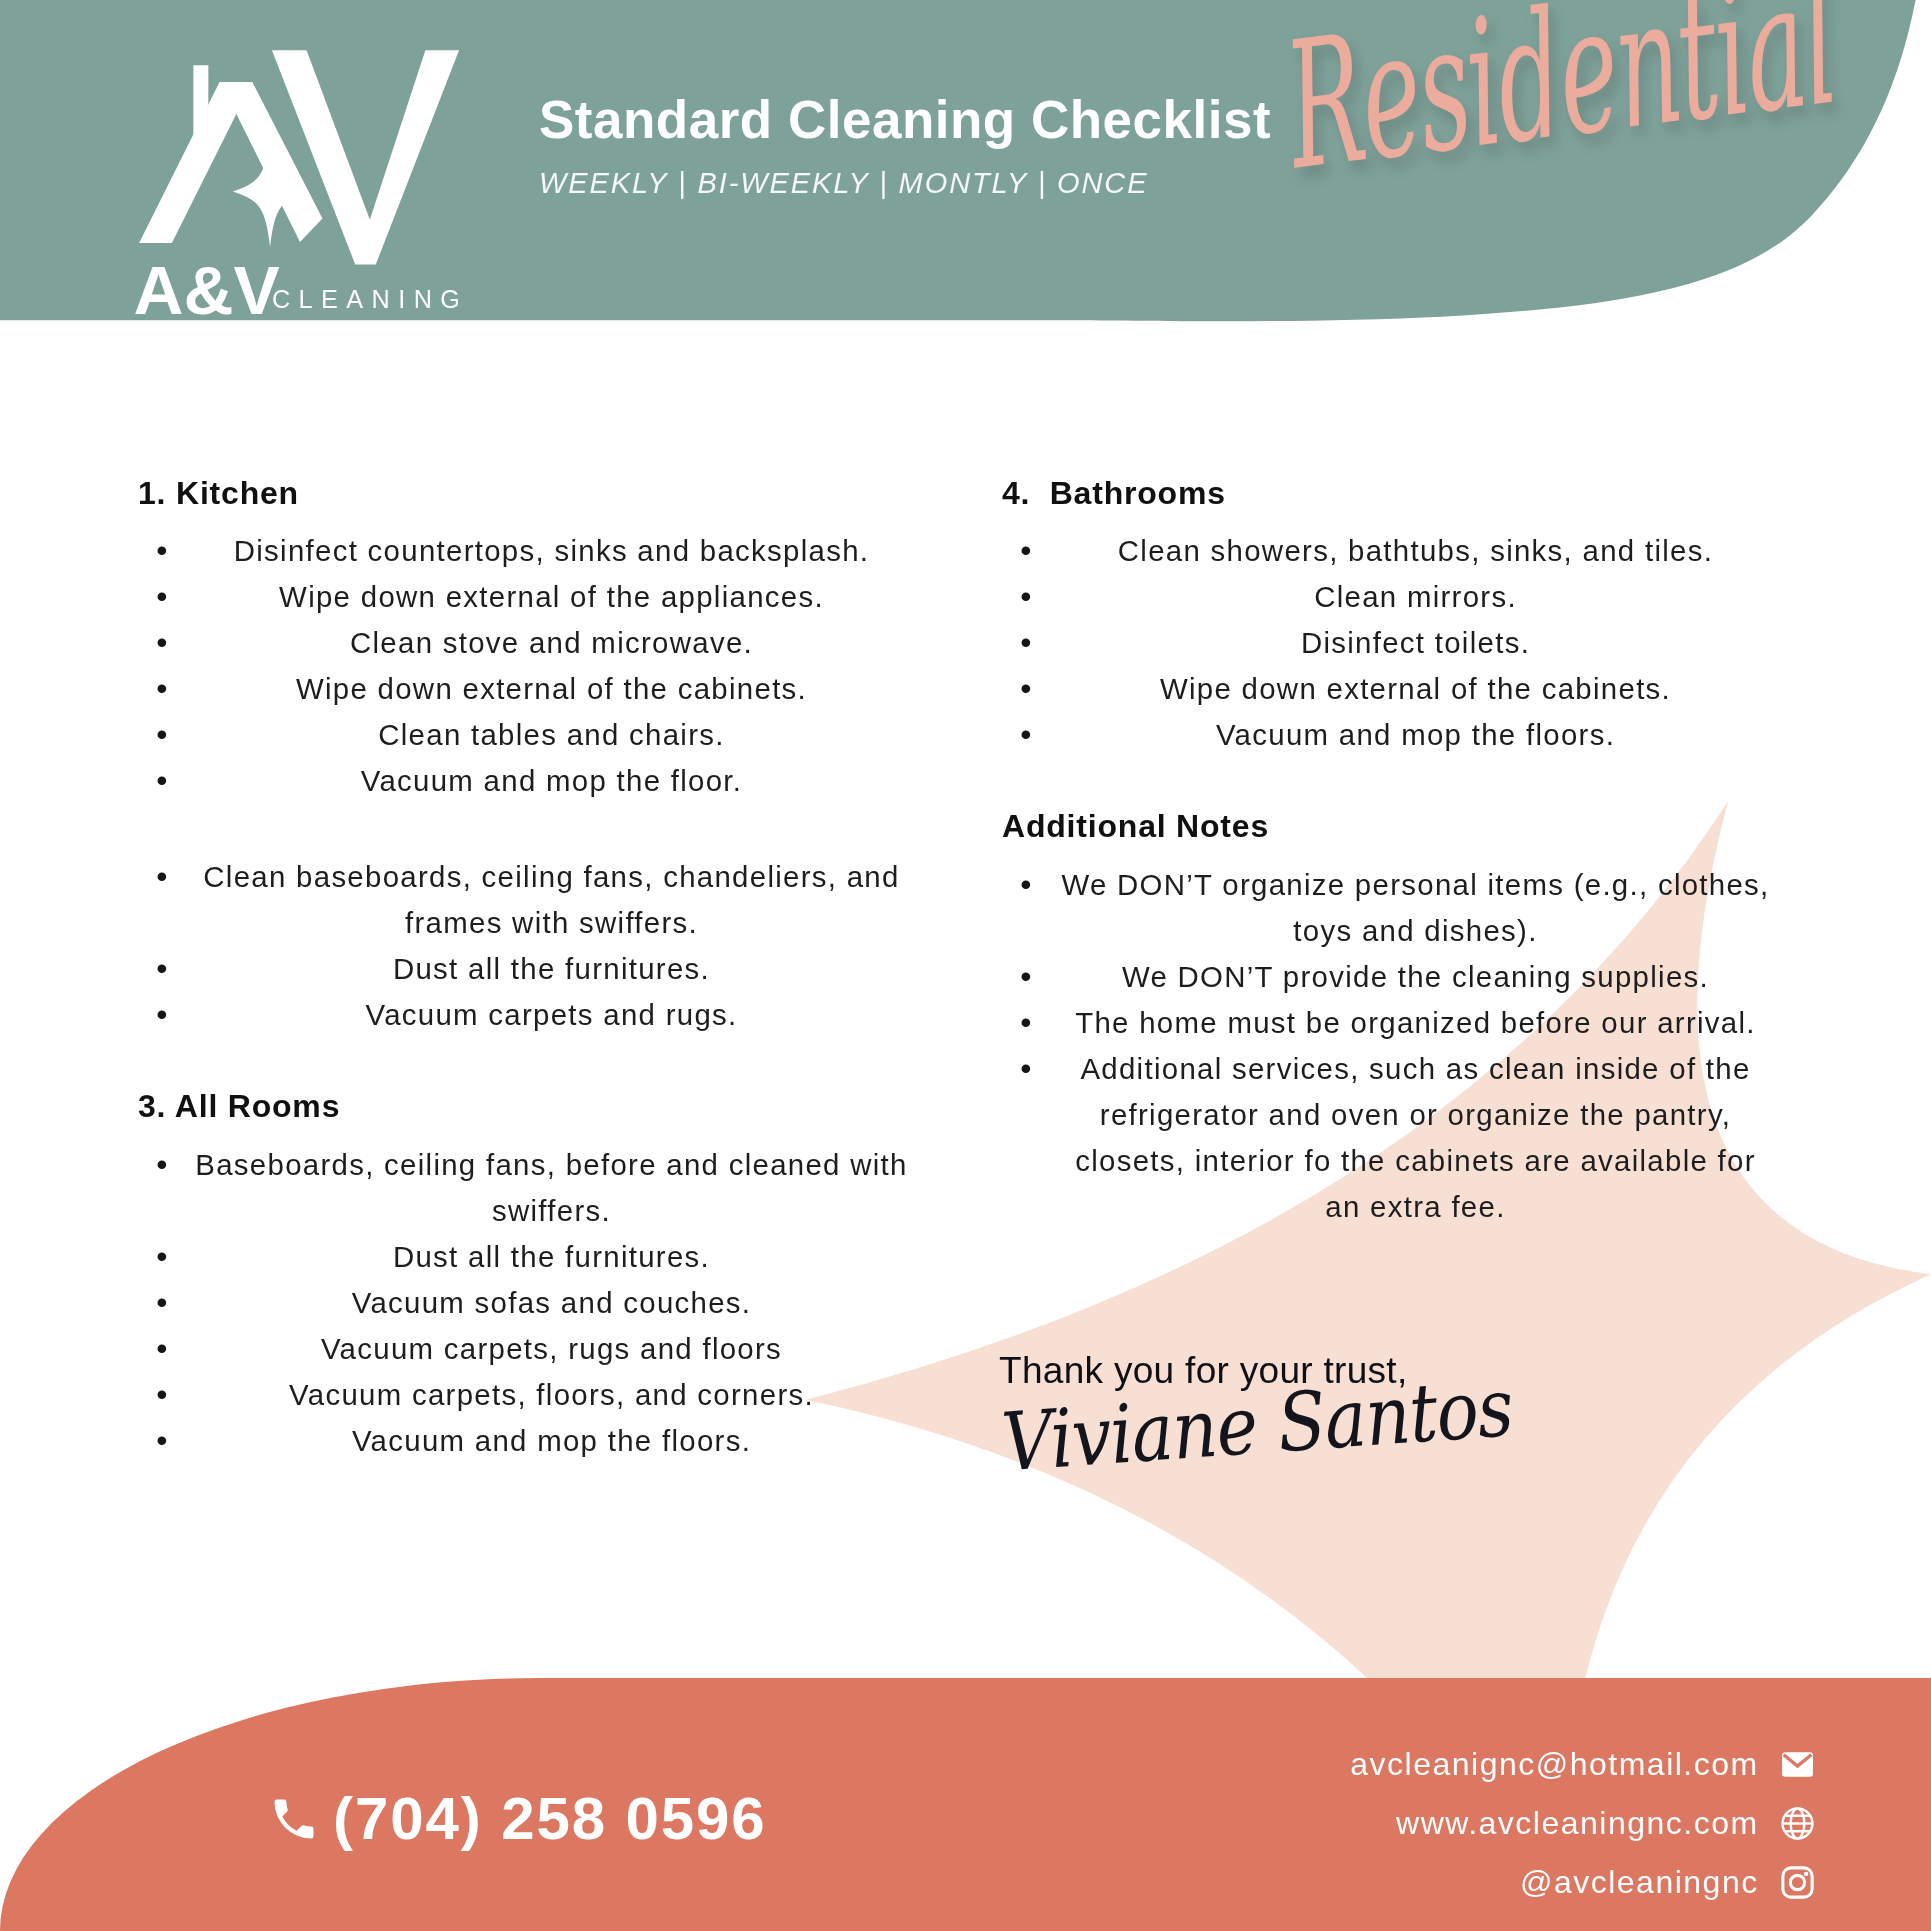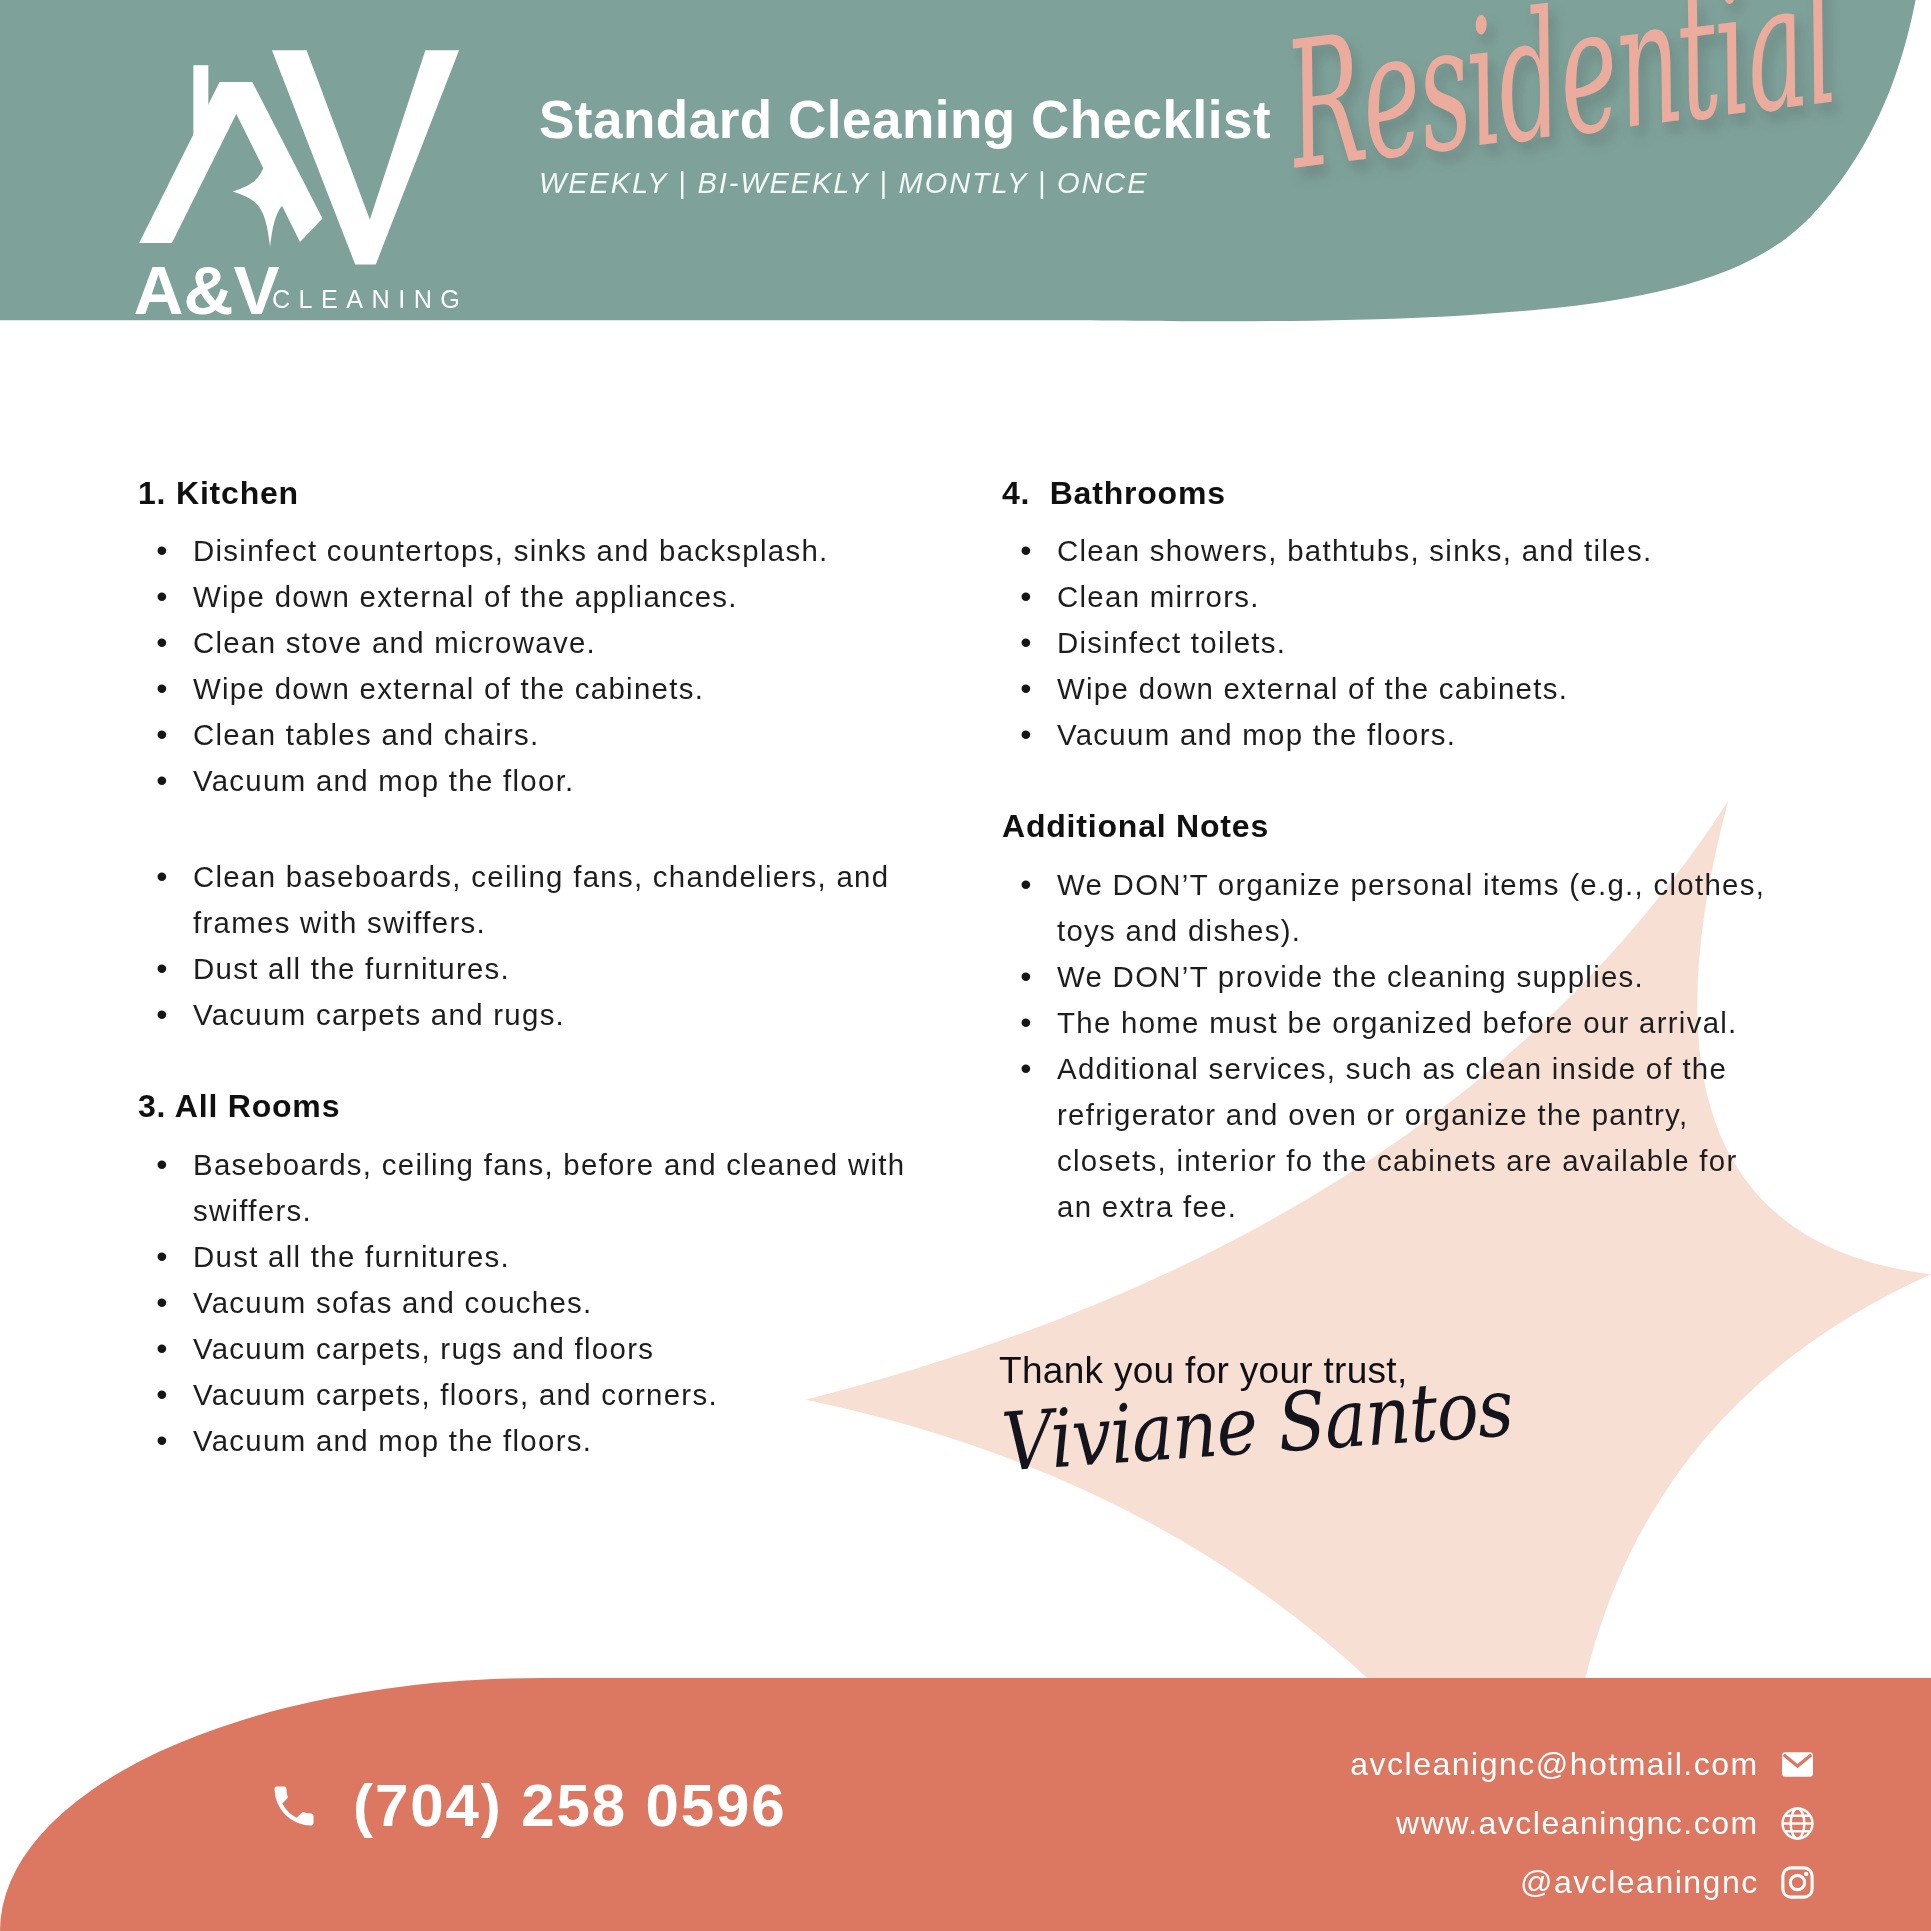--- a/index.html
+++ b/index.html
@@ -30,42 +30,42 @@
     letter-spacing:-1.9px;white-space:nowrap;
   }
   
   .star-shape{position:absolute;left:772px;top:772px;width:1159px;height:1159px;z-index:0;}
   
   .col{position:absolute;top:475px;z-index:2;}
   .col-left{left:138px;width:772px;}
   .col-right{left:1002px;width:772px;}
   .section{margin:0 0 50px 0;}
   .section h3{margin:0 0 16.4px 0;font-size:32px;font-weight:700;letter-spacing:0.8px;color:#101010;}
-  .section ul{list-style:none;margin:0;padding:0;}
+  .section ul{list-style:none;margin:0;padding:0;text-align:center;}
   .section li{
     position:relative;padding-left:55px;font-size:29.4px;line-height:46px;
     letter-spacing:1.3px;color:var(--ink);
   }
   .section li::before{
     content:"\2022";position:absolute;left:18.3px;top:-1px;font-size:32px;color:#151515;
   }
   
   .closing{position:absolute;left:999px;top:1350px;z-index:2;}
   .thanks{font-size:37px;letter-spacing:0.3px;color:#101014;}
   .signature{
     margin-top:3.9px;font-family:"DejaVu Serif", serif;font-style:italic;
     font-size:70px;color:#14141d;transform:rotate(-4deg) scaleY(1.15);
     transform-origin:left top;letter-spacing:-1px;white-space:nowrap;
   }
   
   .footer{
     position:absolute;left:0;top:1678px;width:1931px;height:253px;z-index:3;
     background:var(--footer-bg);border-top-left-radius:541px 253px;
   }
-  .phone-row{position:absolute;left:268px;top:93px;display:flex;align-items:center;gap:33px;}
+  .phone-row{position:absolute;left:268px;top:106px;display:flex;align-items:center;gap:13px;}
   .phone-row svg{width:52px;height:52px;}
   .phone-number{font-size:60px;font-weight:700;color:#ffffff;letter-spacing:1.9px;}
   .contacts{position:absolute;right:114px;top:66px;display:flex;flex-direction:column;gap:18px;}
   .contact-line{display:flex;align-items:center;justify-content:flex-end;gap:19.3px;height:41px;}
   .contact-text{font-size:32px;color:#ffffff;letter-spacing:1.5px;}
   .contact-line svg{width:39px;height:39px;flex:0 0 auto;}
 </style>
 </head>
 <body>
 

